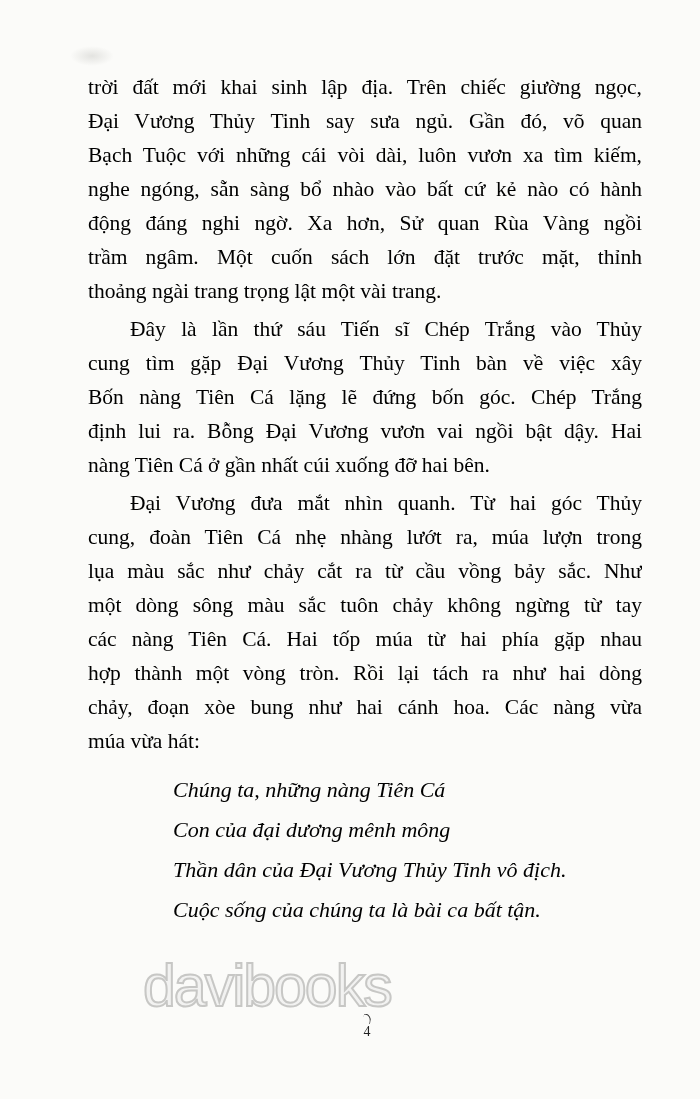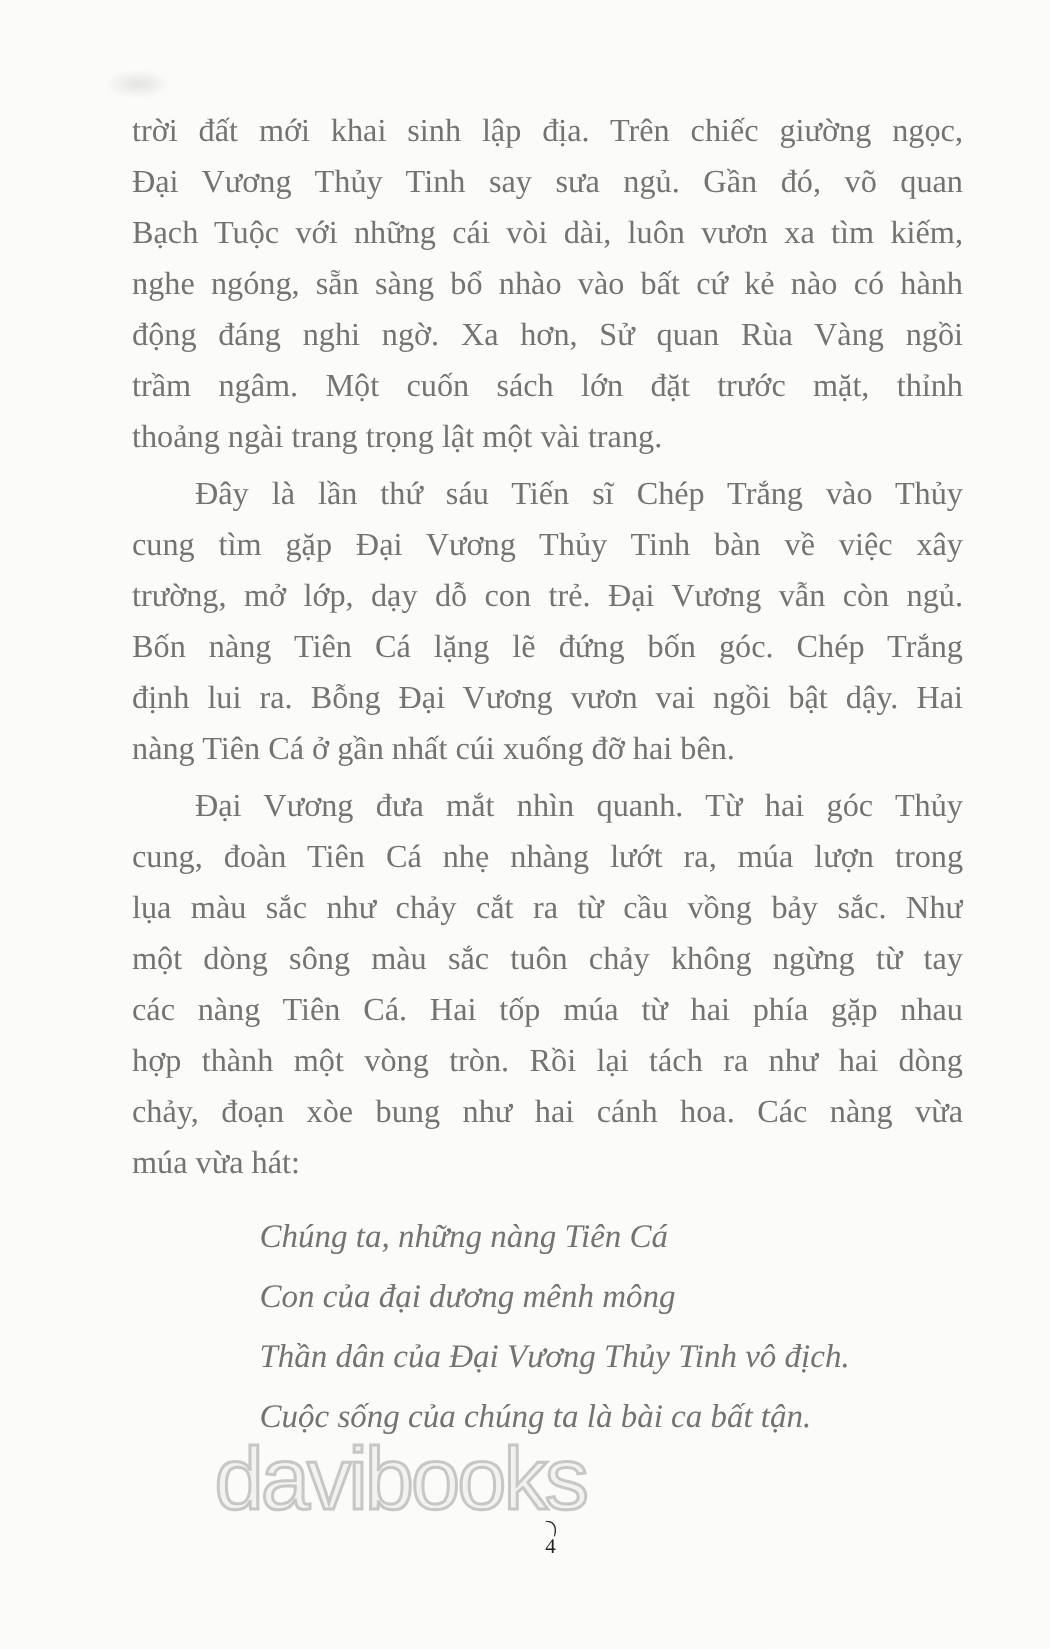--- a/index.html
+++ b/index.html
@@ -15,21 +15,21 @@
     overflow: hidden;
   }
   .smudge {
     position: absolute; left: 70px; top: 46px;
     width: 44px; height: 20px;
     background: radial-gradient(ellipse at center, #e3e3e0 0%, rgba(251,251,249,0) 70%);
   }
   .text-block {
     position: absolute;
     left: 88px; top: 70px; width: 554px;
-    color: #737373;
+    color: #000000;
     font-size: 21.5px;
     line-height: 34px;
   }
   .para { margin: 0 0 4px 0; }
   .line {
     height: 34px;
     overflow: hidden;
     text-align: justify;
     text-align-last: justify;
     white-space: normal;
@@ -100,21 +100,20 @@
       <div class="line">Bạch Tuộc với những cái vòi dài, luôn vươn xa tìm kiếm,</div>
       <div class="line">nghe ngóng, sẵn sàng bổ nhào vào bất cứ kẻ nào có hành</div>
       <div class="line">động đáng nghi ngờ. Xa hơn, Sử quan Rùa Vàng ngồi</div>
       <div class="line">trầm ngâm. Một cuốn sách lớn đặt trước mặt, thỉnh</div>
       <div class="line last">thoảng ngài trang trọng lật một vài trang.</div>
     </div>
 
     <div class="para">
       <div class="line indent">Đây là lần thứ sáu Tiến sĩ Chép Trắng vào Thủy</div>
       <div class="line">cung tìm gặp Đại Vương Thủy Tinh bàn về việc xây</div>
-      <div class="line">trường, mở lớp, dạy dỗ con trẻ. Đại Vương vẫn còn ngủ.</div>
       <div class="line">Bốn nàng Tiên Cá lặng lẽ đứng bốn góc. Chép Trắng</div>
       <div class="line">định lui ra. Bỗng Đại Vương vươn vai ngồi bật dậy. Hai</div>
       <div class="line last">nàng Tiên Cá ở gần nhất cúi xuống đỡ hai bên.</div>
     </div>
 
     <div class="para">
       <div class="line indent">Đại Vương đưa mắt nhìn quanh. Từ hai góc Thủy</div>
       <div class="line">cung, đoàn Tiên Cá nhẹ nhàng lướt ra, múa lượn trong</div>
       <div class="line">lụa màu sắc như chảy cắt ra từ cầu vồng bảy sắc. Như</div>
       <div class="line">một dòng sông màu sắc tuôn chảy không ngừng từ tay</div>

